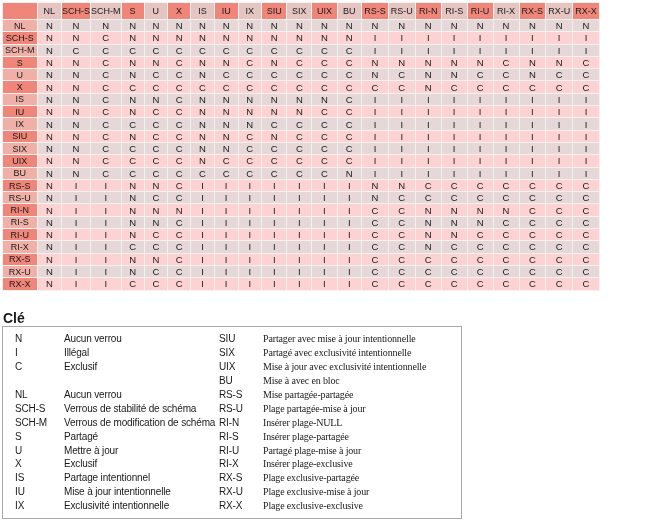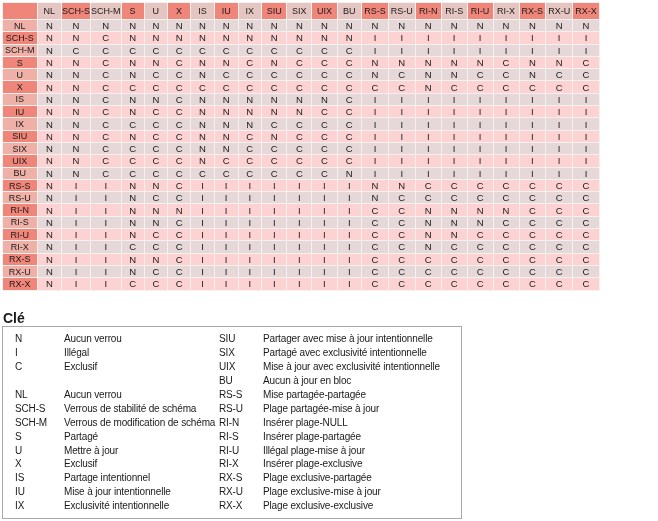--- a/index.html
+++ b/index.html
@@ -43,21 +43,21 @@
     padding:5px 0 0 12px; background:#fff;
   }
   table.key { border-collapse:collapse; table-layout:fixed; }
   table.key td {
     font-size:10px; letter-spacing:-0.15px; height:13.9px; line-height:13px;
     vertical-align:middle; white-space:nowrap; overflow:visible; padding:0;
   }
   table.key td.abbr1 { width:49px; }
   table.key td.desc1 { width:155px; }
   table.key td.abbr2 { width:44px; }
-  table.key td.desc2 { width:196px; }
+  table.key td.desc2 { width:196px;font-family:Liberation Serif, serif; }
 </style>
 </head>
 <body>
 
 <div class="page">
 
   <table class="matrix">
     <thead>
       <tr>
         <th class="corner"></th>
@@ -659,21 +659,21 @@
           <tr>
             <td class="abbr1">C</td>
             <td class="desc1">Exclusif</td>
             <td class="abbr2">UIX</td>
             <td class="desc2">Mise à jour avec exclusivité intentionnelle</td>
           </tr>
           <tr>
             <td class="abbr1"></td>
             <td class="desc1"></td>
             <td class="abbr2">BU</td>
-            <td class="desc2">Aucun à jour en bloc</td>
+            <td class="desc2">Mise à avec en bloc</td>
           </tr>
           <tr>
             <td class="abbr1">NL</td>
             <td class="desc1">Aucun verrou</td>
             <td class="abbr2">RS-S</td>
             <td class="desc2">Mise partagée-partagée</td>
           </tr>
           <tr>
             <td class="abbr1">SCH-S</td>
             <td class="desc1">Verrous de stabilité de schéma</td>
@@ -689,21 +689,21 @@
           <tr>
             <td class="abbr1">S</td>
             <td class="desc1">Partagé</td>
             <td class="abbr2">RI-S</td>
             <td class="desc2">Insérer plage-partagée</td>
           </tr>
           <tr>
             <td class="abbr1">U</td>
             <td class="desc1">Mettre à jour</td>
             <td class="abbr2">RI-U</td>
-            <td class="desc2">Illégal plage-mise à jour</td>
+            <td class="desc2">Partagé plage-mise à jour</td>
           </tr>
           <tr>
             <td class="abbr1">X</td>
             <td class="desc1">Exclusif</td>
             <td class="abbr2">RI-X</td>
             <td class="desc2">Insérer plage-exclusive</td>
           </tr>
           <tr>
             <td class="abbr1">IS</td>
             <td class="desc1">Partage intentionnel</td>

